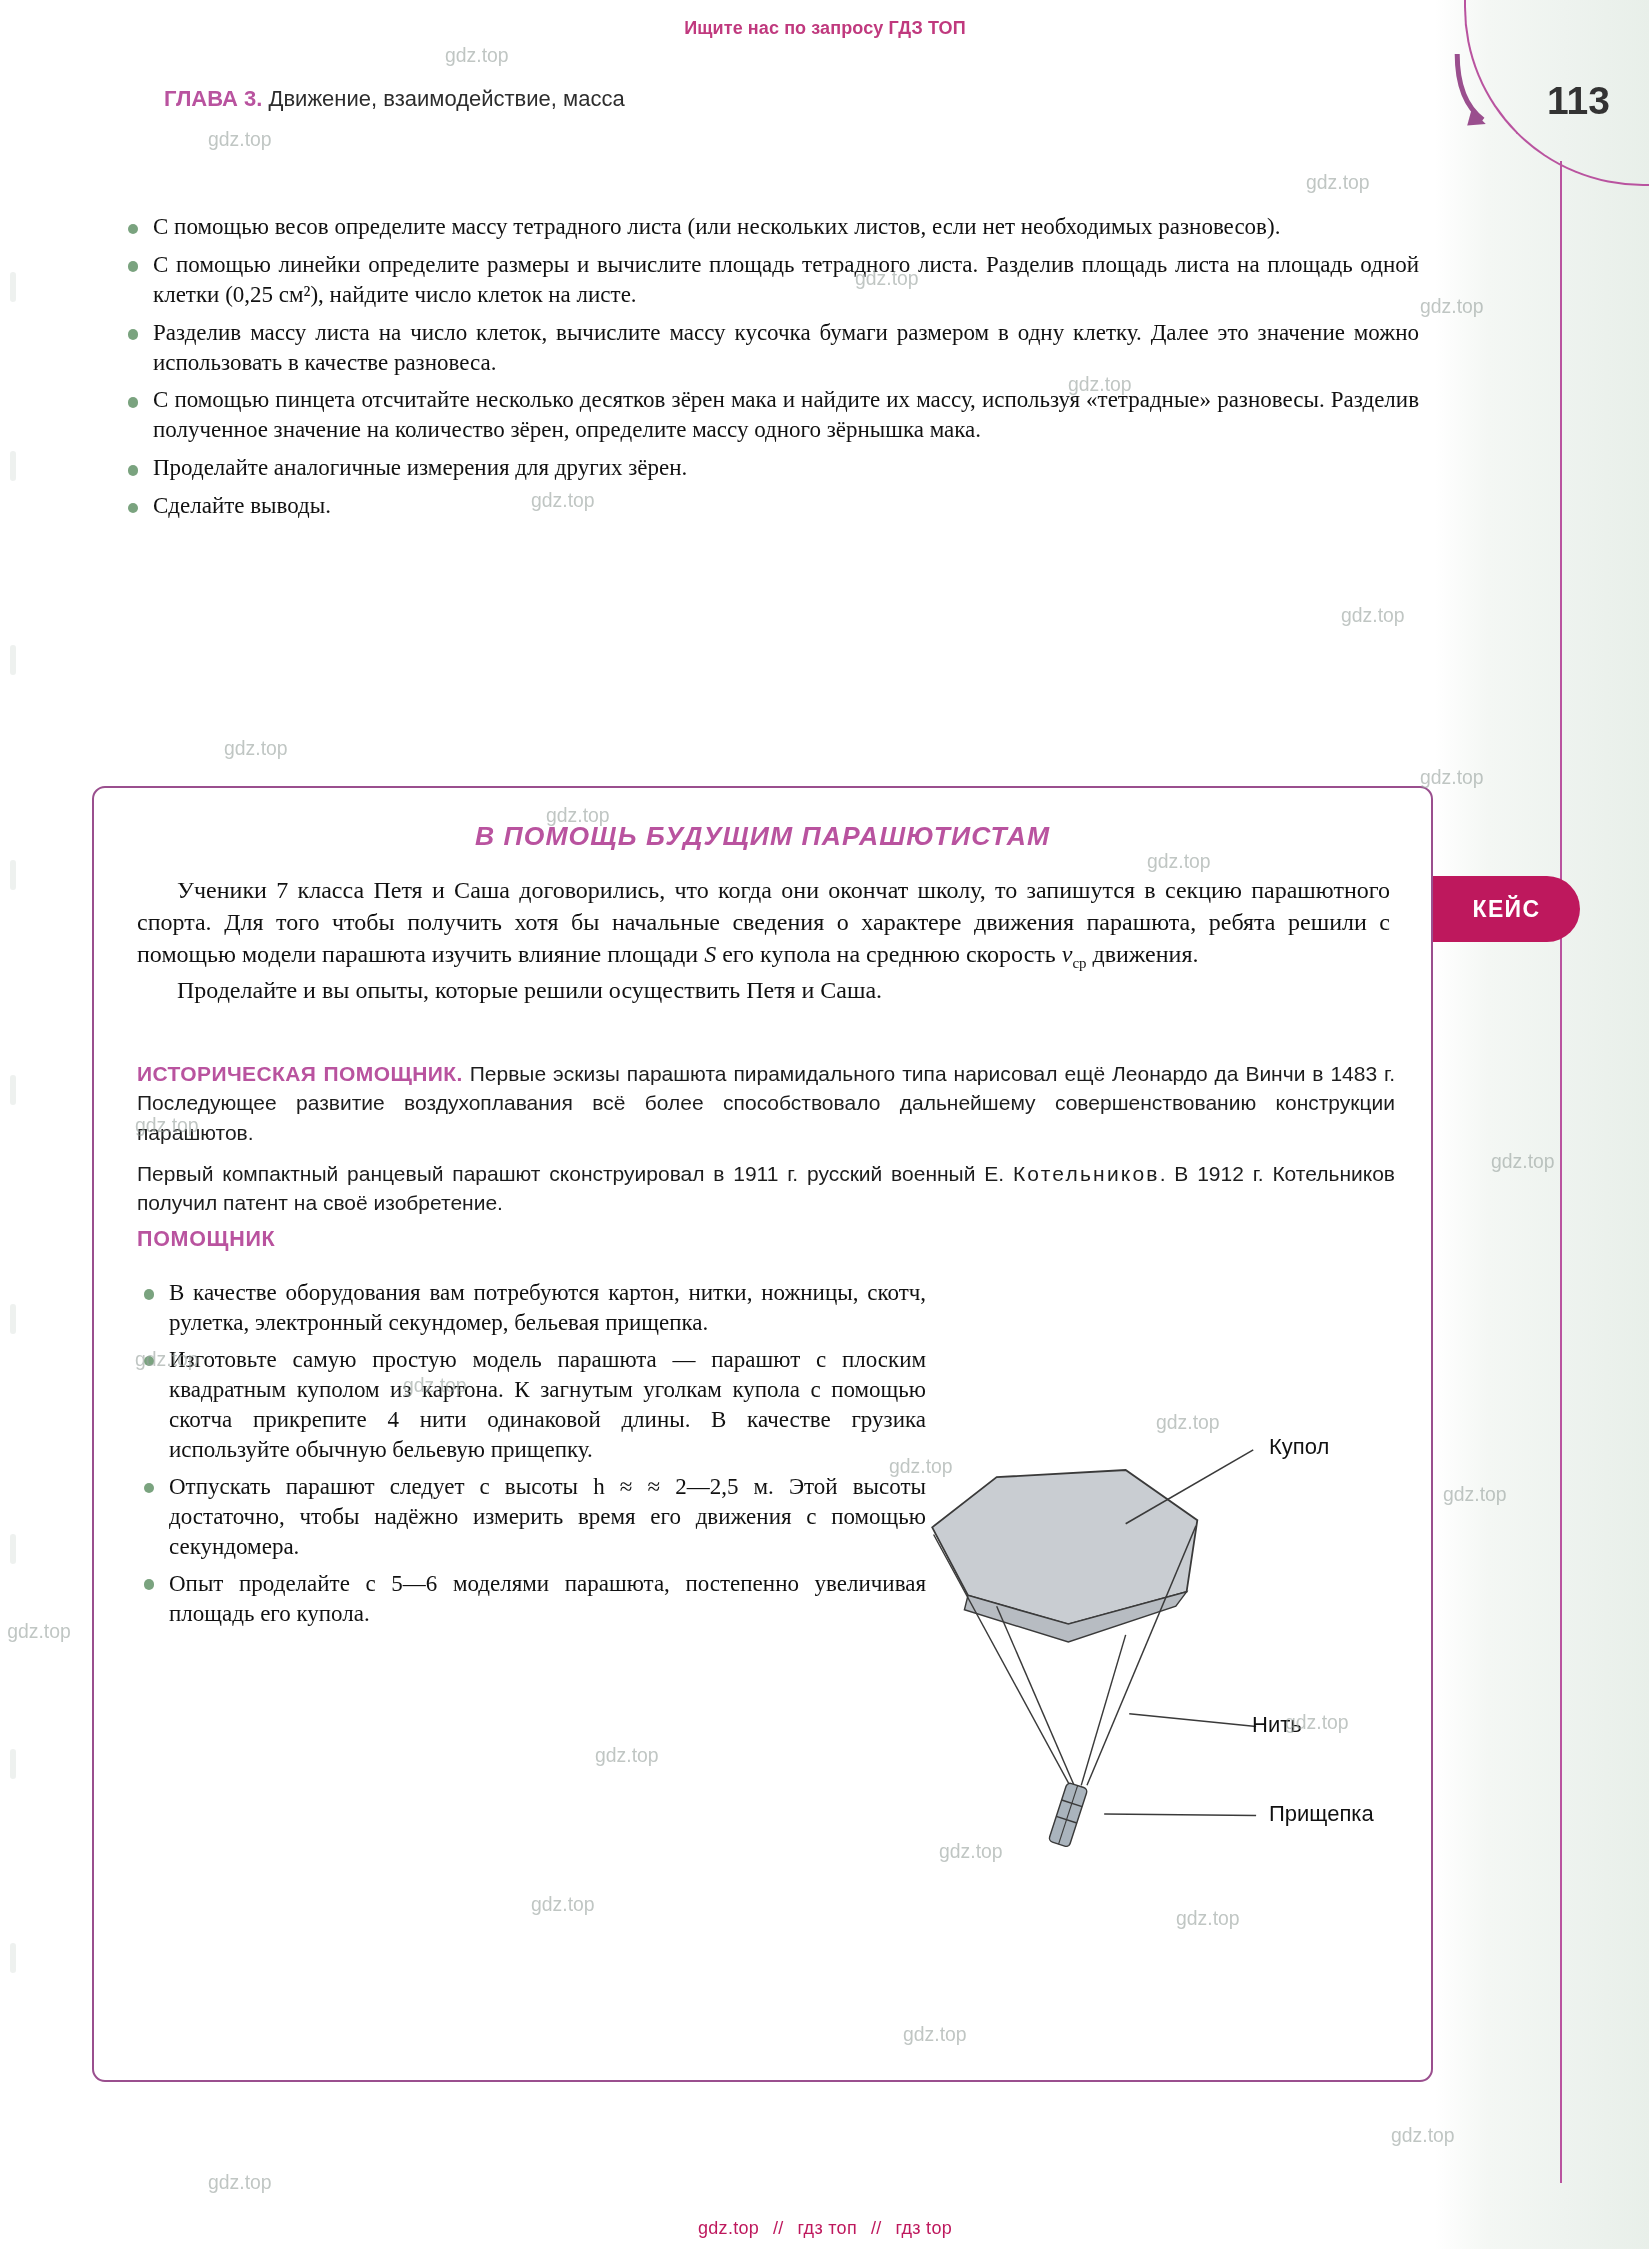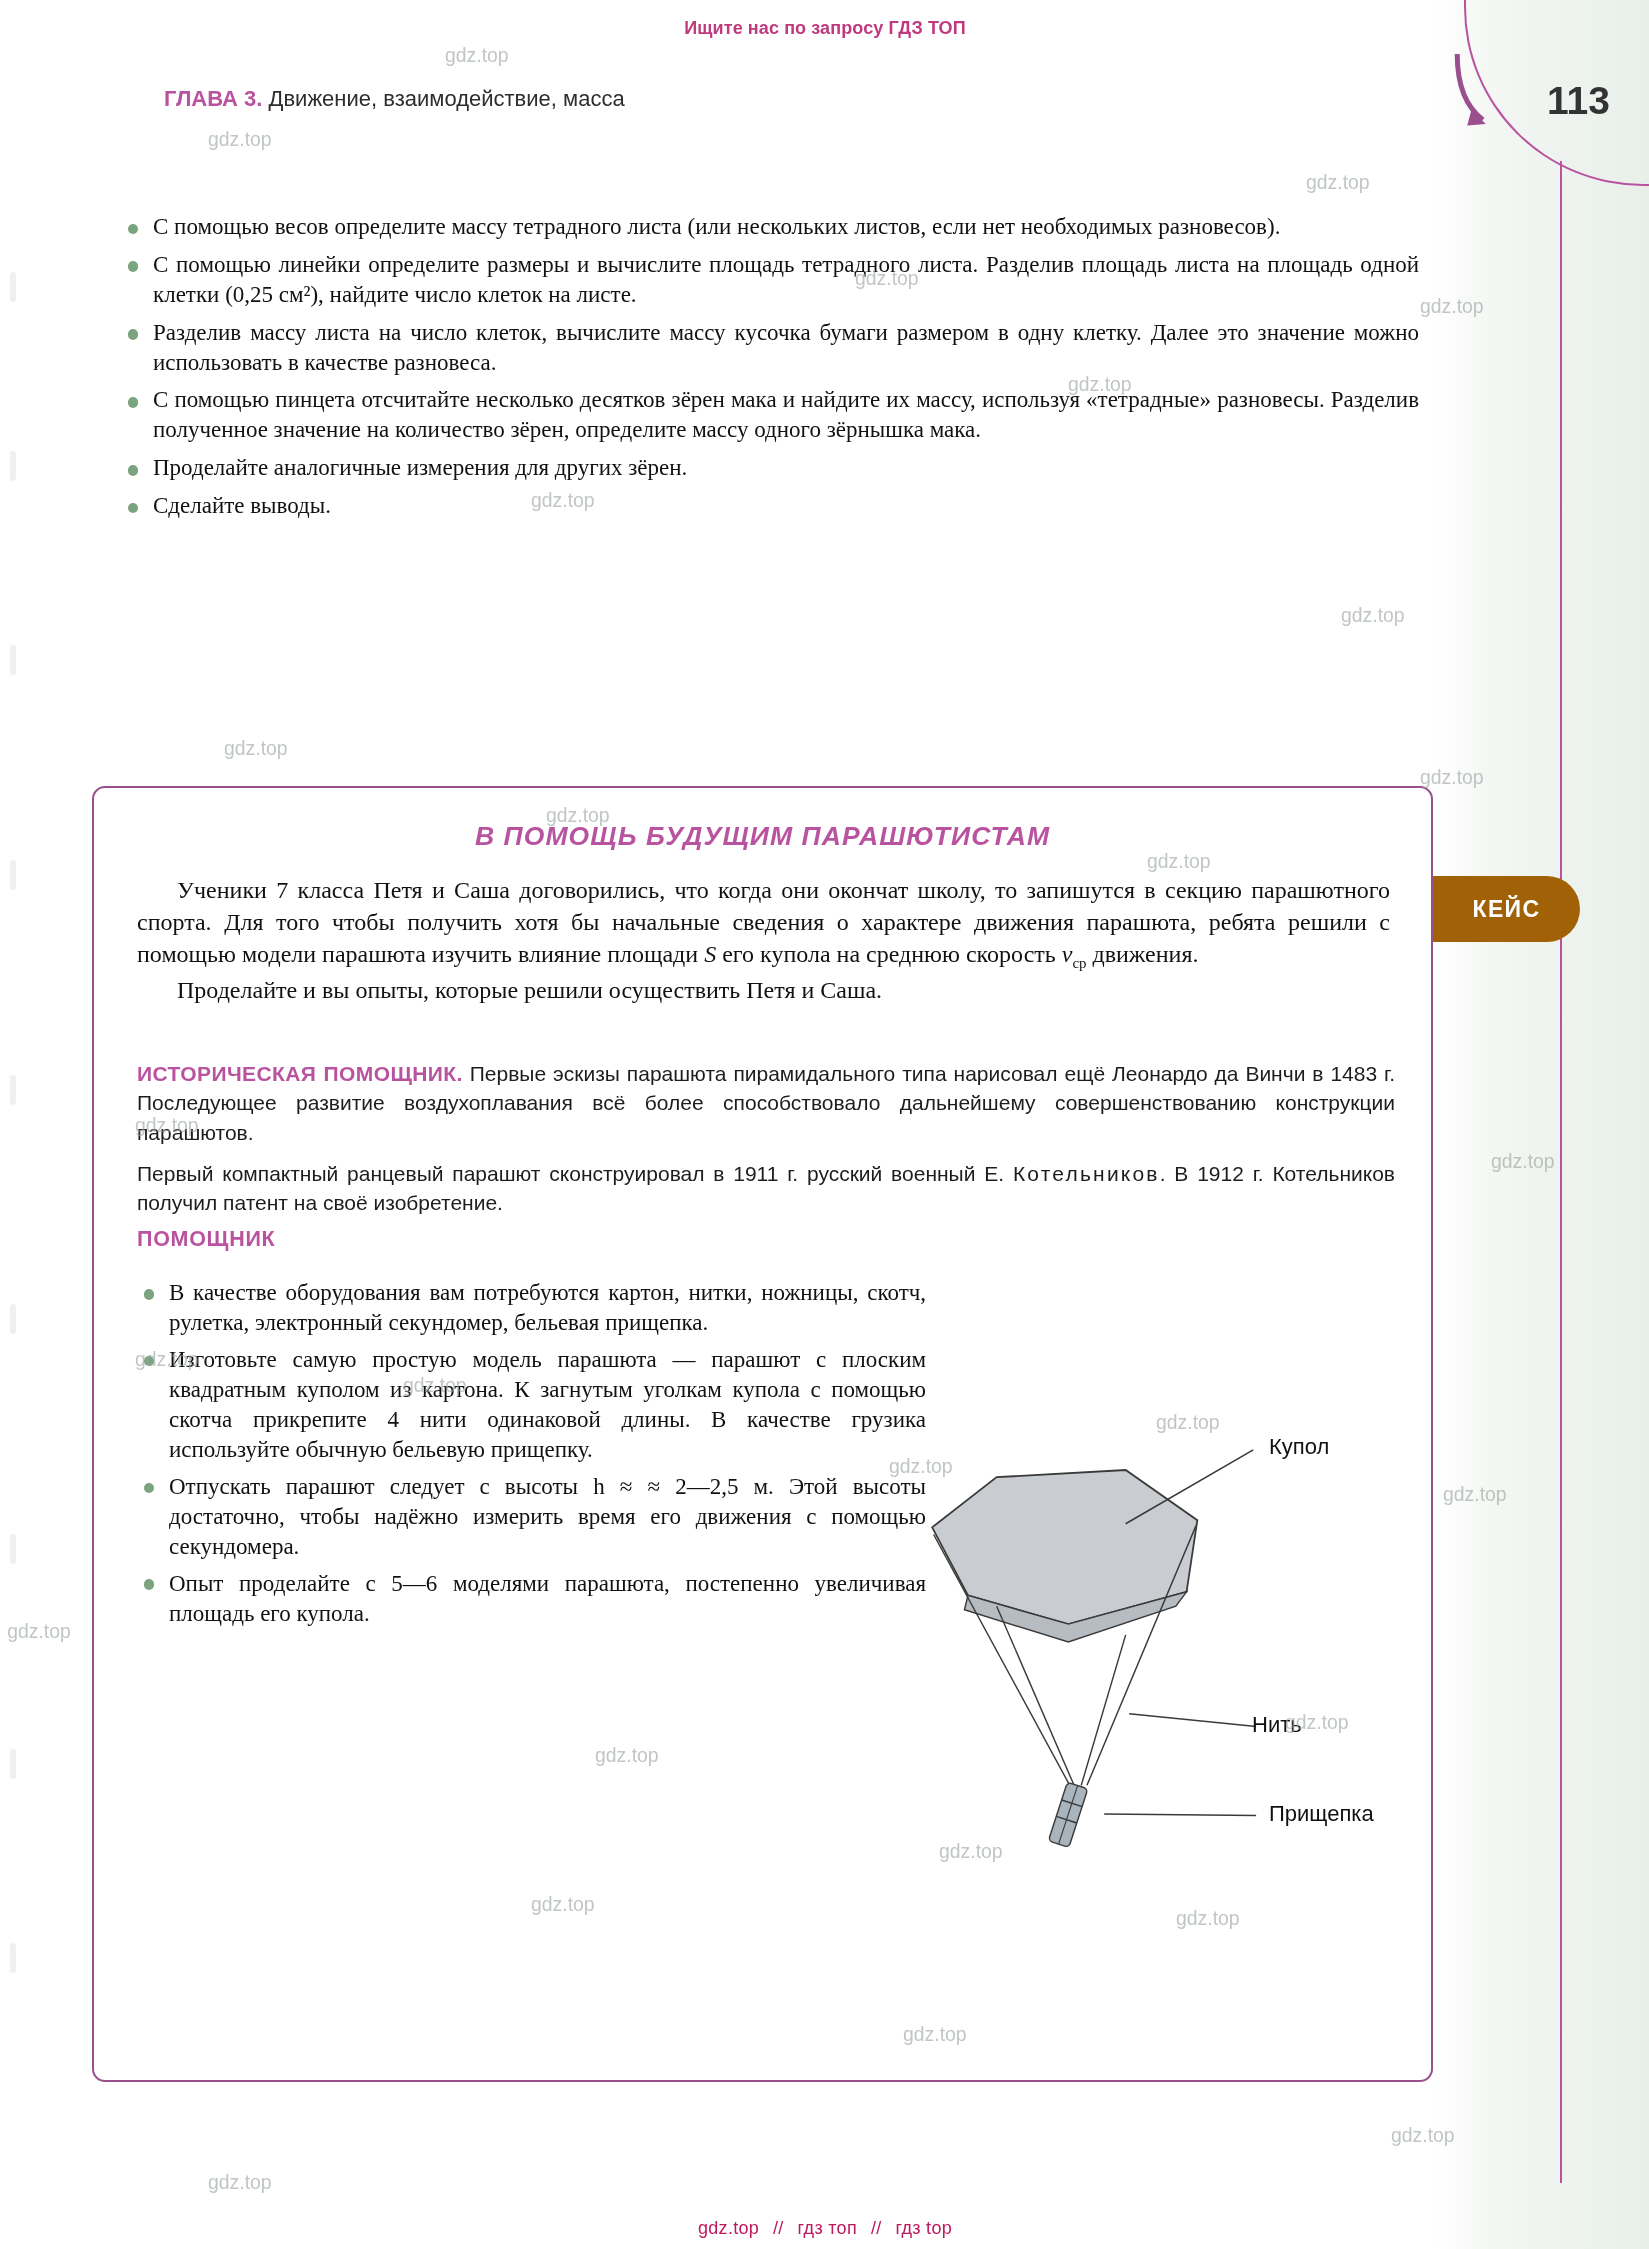--- a/index.html
+++ b/index.html
@@ -266,21 +266,21 @@
     color: #111;
   }
 
   
   .keis-tab {
     position: absolute;
     left: 1433px;
     top: 876px;
     width: 147px;
     height: 66px;
-    background: #a16207;
+    background: #be185d;
     border-radius: 0 33px 33px 0;
     color: #ffffff;
     font-family: "Liberation Sans", sans-serif;
     font-weight: bold;
     font-size: 23px;
     letter-spacing: 1.4px;
     display: flex;
     align-items: center;
     justify-content: center;
   }

